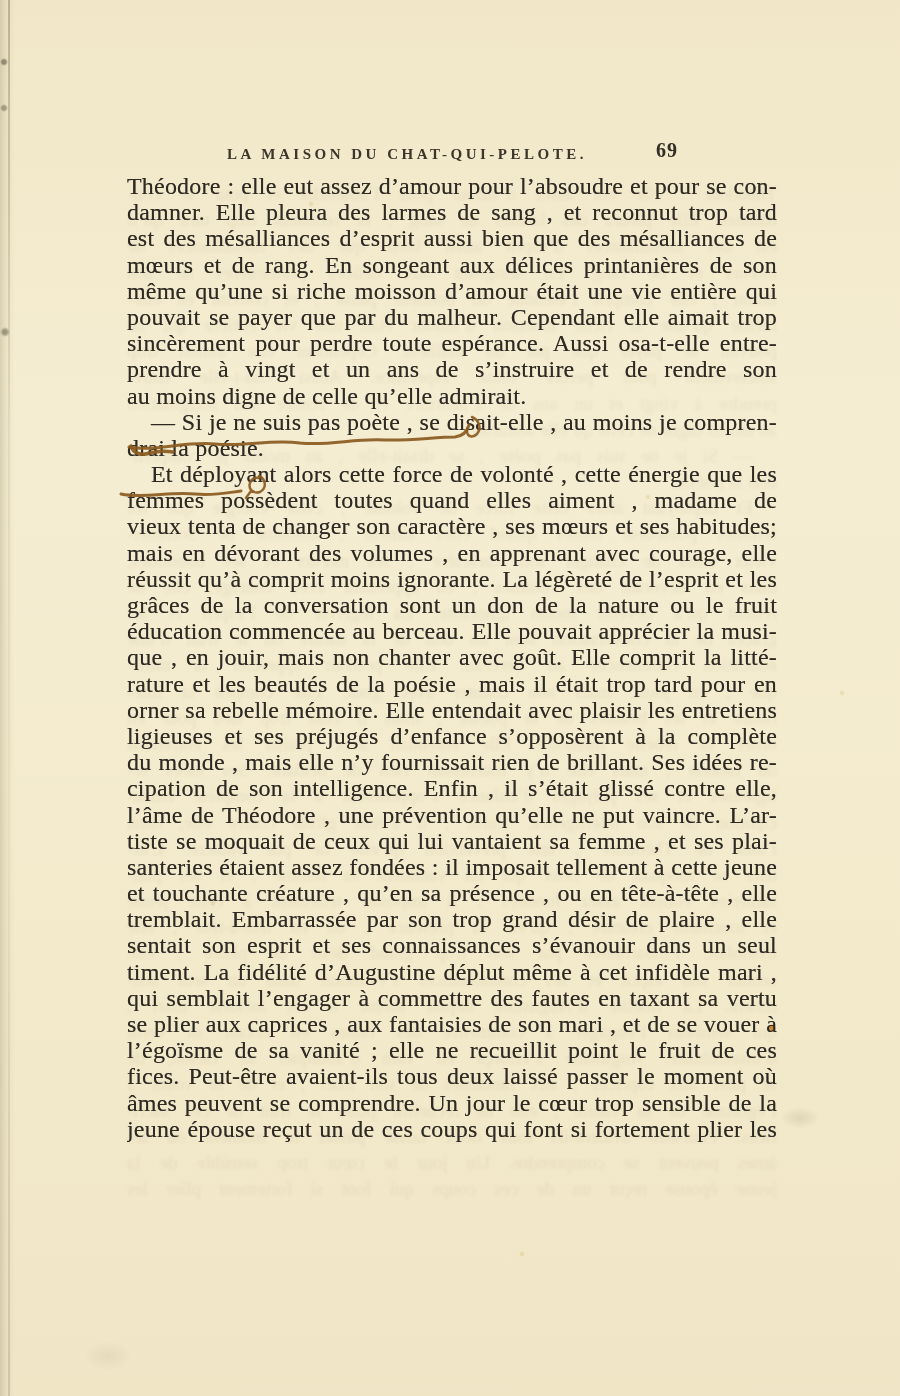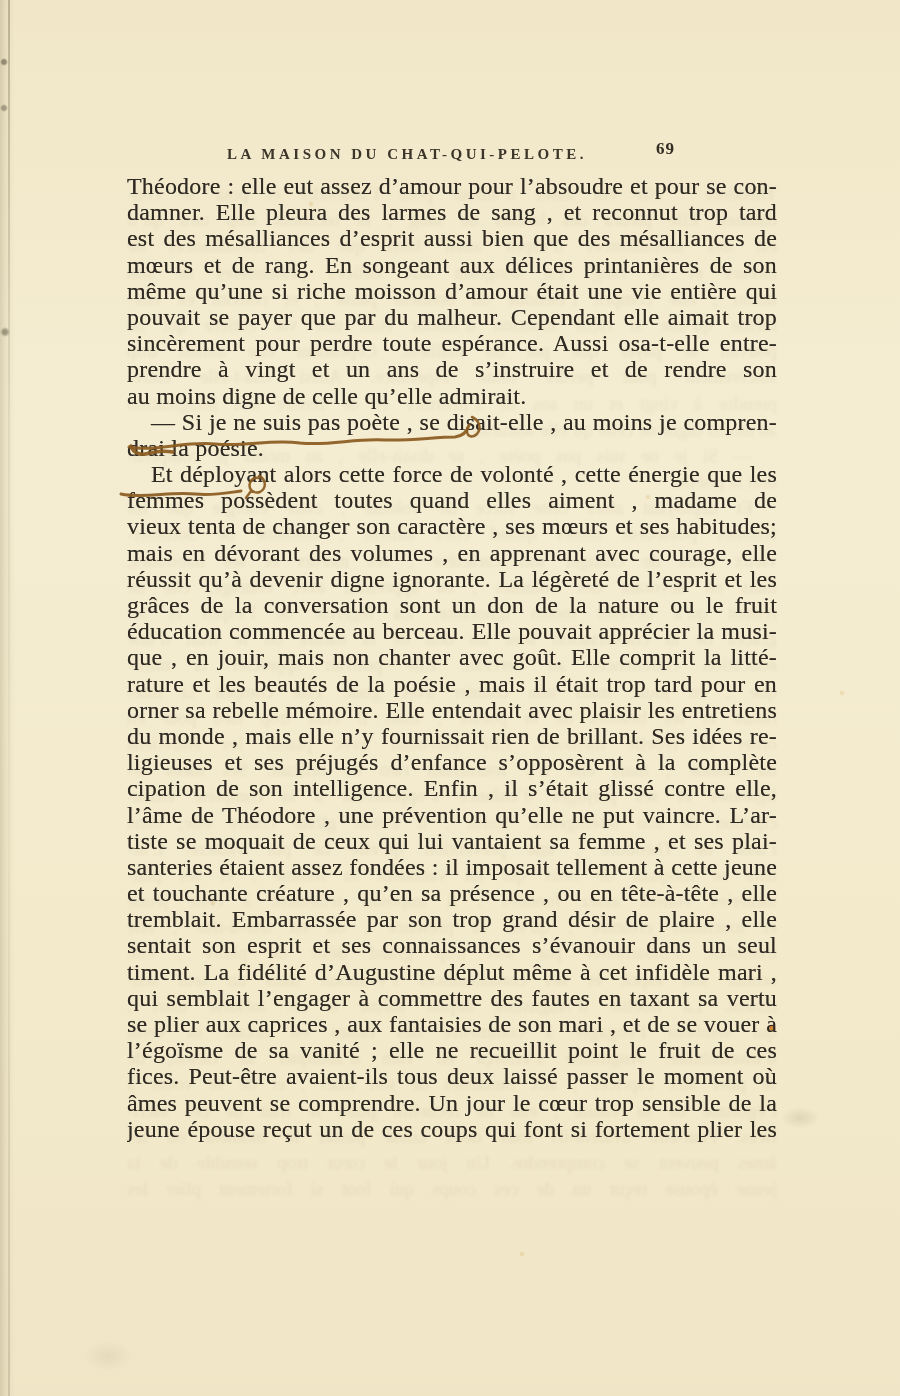--- a/index.html
+++ b/index.html
@@ -32,21 +32,21 @@
     background:linear-gradient(180deg, rgba(130,120,92,.45), rgba(130,120,92,.12) 30%, rgba(130,120,92,.05) 60%, rgba(130,120,92,.25));
   }
   .running-title{
     position:absolute;left:127px;top:146px;width:560px;
     text-align:center;font-weight:700;font-size:15px;
     letter-spacing:3.5px;color:#3b352a;
     font-variant:small-caps;
   }
   .page-number{
     position:absolute;left:656px;top:139px;
-    font-weight:700;font-size:17px;letter-spacing:1px;color:#332d24;
+    font-weight:700;font-size:20px;letter-spacing:1px;color:#332d24;
   }
   .body-text{
     position:absolute;left:127px;top:173px;width:650px;
     font-size:24px;line-height:26.2px;color:#2e2922;
     letter-spacing:0.2px;
     text-shadow:0 0 .4px rgba(46,41,34,.55);
   }
   .line{
     height:26.2px;overflow:hidden;
     text-align:justify;text-align-last:justify;
@@ -127,28 +127,28 @@
       <div class="line">pouvait se payer que par du malheur. Cependant elle aimait trop</div>
       <div class="line">sincèrement pour perdre toute espérance. Aussi osa-t-elle entre-</div>
       <div class="line">prendre à vingt et un ans de s’instruire et de rendre son imagination</div>
       <div class="line short">au moins digne de celle qu’elle admirait.</div>
       <div class="line indent">— Si je ne suis pas poète , se disait-elle , au moins je compren-</div>
       <div class="line short">drai la poésie.</div>
       <div class="line indent">Et déployant alors cette force de volonté , cette énergie que les</div>
       <div class="line">femmes possèdent toutes quand elles aiment , madame de Sommer-</div>
       <div class="line">vieux tenta de changer son caractère , ses mœurs et ses habitudes;</div>
       <div class="line">mais en dévorant des volumes , en apprenant avec courage, elle ne</div>
-      <div class="line">réussit qu’à devenir digne ignorante. La légèreté de l’esprit et les</div>
+      <div class="line">réussit qu’à comprit moins ignorante. La légèreté de l’esprit et les</div>
       <div class="line">grâces de la conversation sont un don de la nature ou le fruit d’une</div>
       <div class="line">éducation commencée au berceau. Elle pouvait apprécier la musi-</div>
       <div class="line">que , en jouir, mais non chanter avec goût. Elle comprit la litté-</div>
       <div class="line">rature et les beautés de la poésie , mais il était trop tard pour en</div>
       <div class="line">orner sa rebelle mémoire. Elle entendait avec plaisir les entretiens</div>
+      <div class="line">ligieuses et ses préjugés d’enfance s’opposèrent à la complète éman-</div>
       <div class="line">du monde , mais elle n’y fournissait rien de brillant. Ses idées re-</div>
-      <div class="line">ligieuses et ses préjugés d’enfance s’opposèrent à la complète éman-</div>
       <div class="line">cipation de son intelligence. Enfin , il s’était glissé contre elle, dans</div>
       <div class="line">l’âme de Théodore , une prévention qu’elle ne put vaincre. L’ar-</div>
       <div class="line">tiste se moquait de ceux qui lui vantaient sa femme , et ses plai-</div>
       <div class="line">santeries étaient assez fondées : il imposait tellement à cette jeune</div>
       <div class="line">et touchante créature , qu’en sa présence , ou en tête-à-tête , elle</div>
       <div class="line">tremblait. Embarrassée par son trop grand désir de plaire , elle</div>
       <div class="line">sentait son esprit et ses connaissances s’évanouir dans un seul sen-</div>
       <div class="line">timent. La fidélité d’Augustine déplut même à cet infidèle mari ,</div>
       <div class="line">qui semblait l’engager à commettre des fautes en taxant sa vertu</div>
       <div class="line">se plier aux caprices , aux fantaisies de son mari , et de se vouer à</div>

